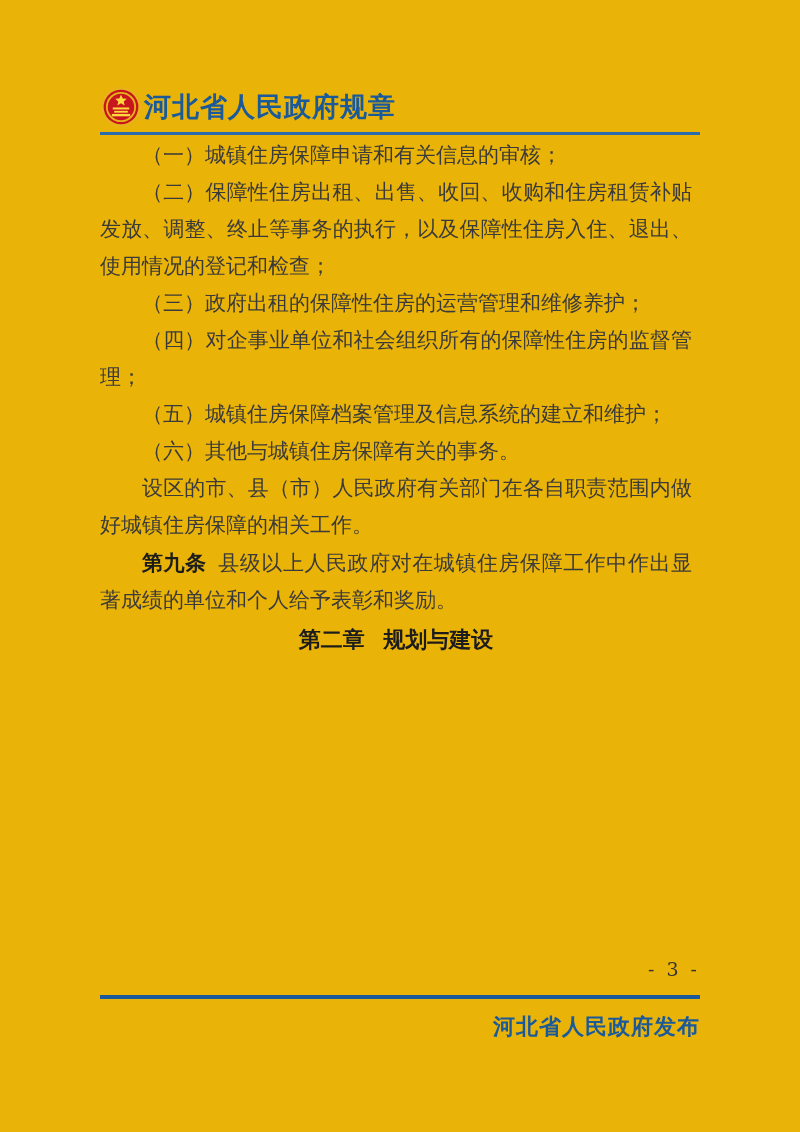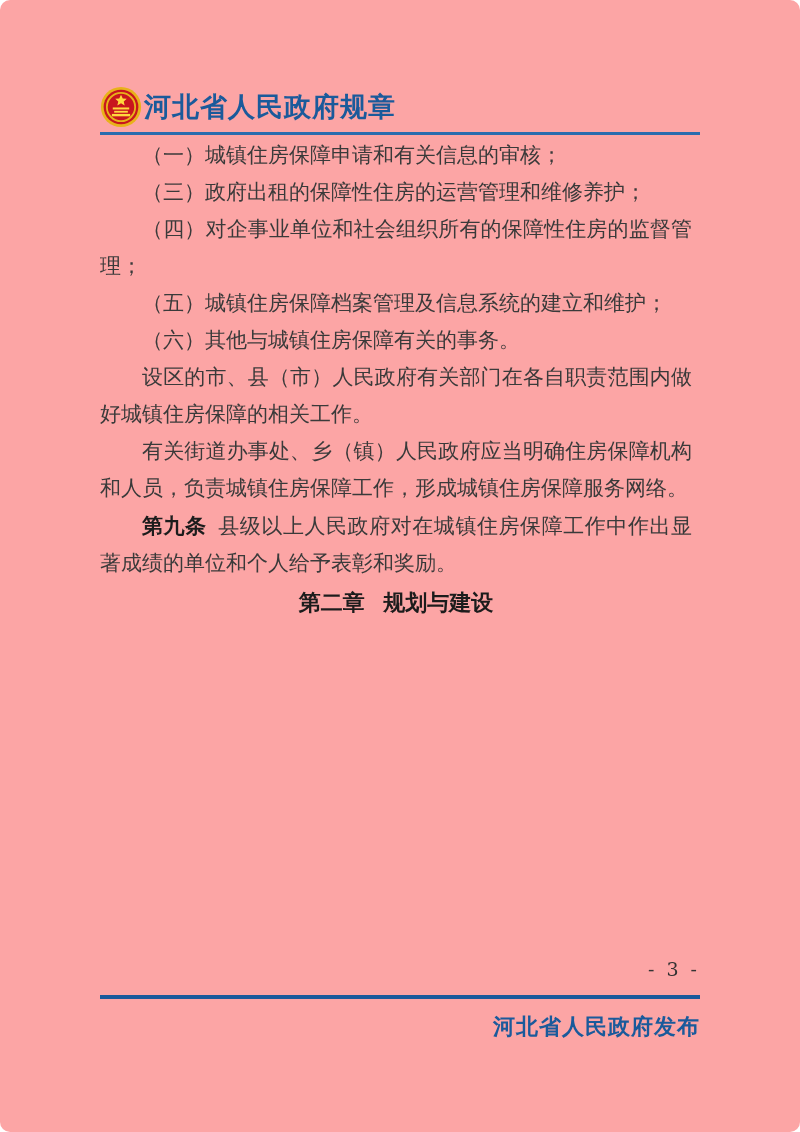--- a/index.html
+++ b/index.html
@@ -1,23 +1,22 @@
 <!DOCTYPE html>
 <html><head>
 <meta charset="utf-8">
 <style>
   * { margin:0; padding:0; box-sizing:border-box; }
   html,body { background:#ffffff; }
   .page {
     position:relative;
     width:800px; height:1132px;
-    background:#fca5a5;
+    background:#eab308;
     overflow:hidden;
     font-family:"DejaVu Serif","Liberation Serif",serif;
-    border-radius:10px;
   }
   
   .header { position:absolute; left:100px; right:100px; top:84px; }
   .header-row { display:flex; align-items:center; height:46px; }
   .emblem { width:42px; height:46px; flex:0 0 auto; display:flex; align-items:center; }
   .header-title {
     font-family:"Liberation Sans","DejaVu Sans",sans-serif;
     font-weight:bold; font-size:27px; letter-spacing:1px;
     margin-left:2px;
   }
@@ -74,26 +73,26 @@
           <rect x="13" y="30.6" width="20" height="2.6" fill="#ffd83d"></rect>
         </svg>
       </span>
       <span class="header-title" style="color: rgb(26, 90, 155);">河北省人民政府规章</span>
     </div>
     <div class="header-rule" style="background: rgb(42, 108, 174);"></div>
   </div>
 
   <main class="doc-body">
       <p class="para body">（一）城镇住房保障申请和有关信息的审核；</p>
+      <p class="para body">（二）保障性住房出租、出售、收回、收购和住房租赁补贴发放、调整、终止等事务的执行，以及保障性住房入住、退出、使用情况的登记和检查；</p>
       <p class="para body">（三）政府出租的保障性住房的运营管理和维修养护；</p>
       <p class="para body">（四）对企事业单位和社会组织所有的保障性住房的监督管理；</p>
       <p class="para body">（五）城镇住房保障档案管理及信息系统的建立和维护；</p>
       <p class="para body">（六）其他与城镇住房保障有关的事务。</p>
       <p class="para body">设区的市、县（市）人民政府有关部门在各自职责范围内做好城镇住房保障的相关工作。</p>
-      <p class="para body">有关街道办事处、乡（镇）人民政府应当明确住房保障机构和人员，负责城镇住房保障工作，形成城镇住房保障服务网络。</p>
       <p class="para article"><b class="lead">第九条</b>县级以上人民政府对在城镇住房保障工作中作出显著成绩的单位和个人给予表彰和奖励。</p>
       <p class="para chapter"><b class="lead">第二章</b>规划与建设</p>
     </main>
 
   <div class="page-number">- 3 -</div>
 
   <div class="footer-rule" style="background: rgb(26, 90, 155);"></div>
 
   <div class="publisher" style="color: rgb(26, 90, 155);">河北省人民政府发布</div>
 

